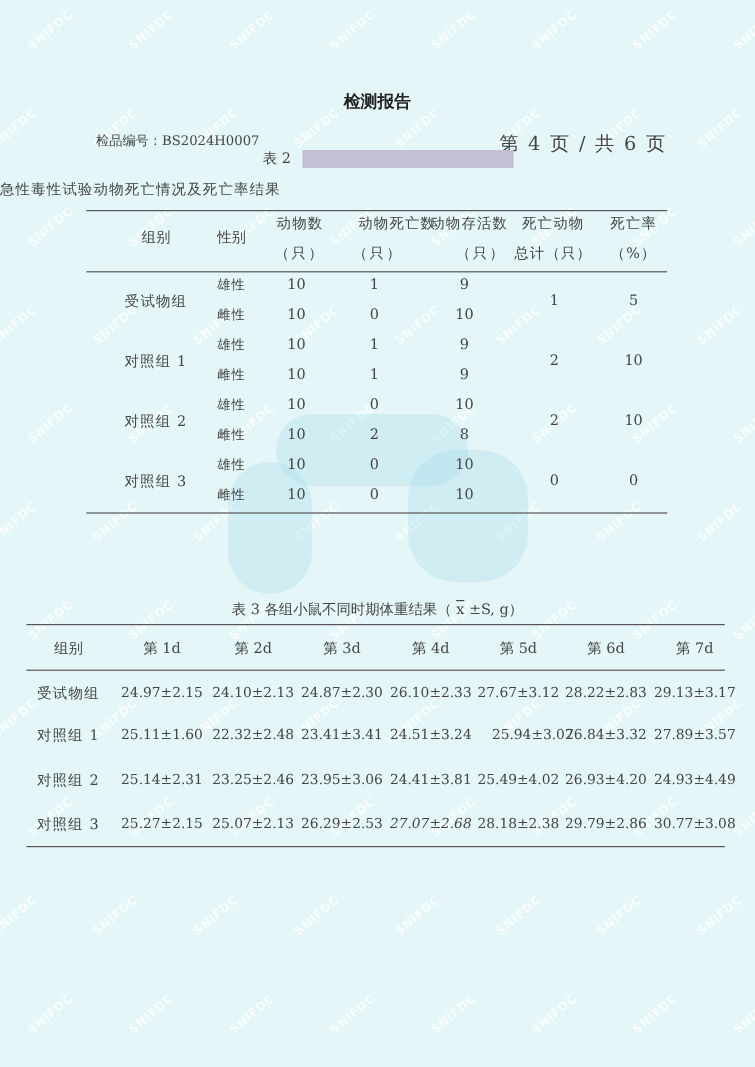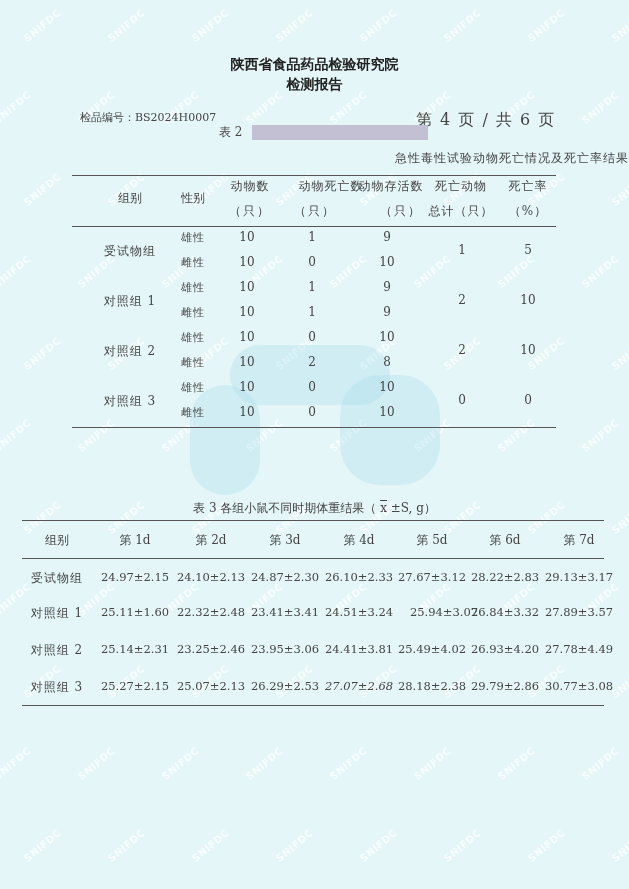--- a/index.html
+++ b/index.html
@@ -41,21 +41,21 @@
       position: absolute; top: 110px; left: 416px; font-size: 16px; color: #444; word-spacing: 3px;
     }
     .t2-label {
       position: absolute; top: 124px; left: 219px; font-size: 12px; color: #444;
     }
     .redact {
       position: absolute; top: 125px; left: 252px; width: 176px; height: 15px;
       background: #c3c0d4;
     }
     .t2-caption {
-      position: absolute; top: 150px; left: 0; width: 629px; text-align: right;
+      position: absolute; top: 150px; left: 0; width: 629px; text-align: left;
       font-size: 12px; color: #444; letter-spacing: 1px;
     }
     .rule { position: absolute; height: 1px; background: #555; }
     .cell {
       position: absolute; font-size: 12px; color: #444; text-align: center;
       white-space: nowrap;
     }
     .para {
       position: absolute; left: 80px; width: 480px; font-size: 12px; color: #444;
       line-height: 25px;
@@ -166,21 +166,20 @@
       <div class="wm" style="left:524px;top:840px;">SNIFDC</div>
       <div class="wm" style="left:608px;top:840px;">SNIFDC</div>
     </div>
 
   <div class="big-logo">
     <span style="left:0;top:40px;width:70px;height:110px;"></span>
     <span style="left:40px;top:0;width:160px;height:60px;"></span>
     <span style="left:150px;top:30px;width:100px;height:110px;"></span>
   </div>
 
-  <div class="title1">陕西省食品药品检验研究院</div>
   <div class="title2">检测报告</div>
 
   <div class="meta-left">
     <span>检品编号：</span><span>BS2024H0007</span>
   </div>
   <div class="meta-right">第 4 页 / 共  6 页</div>
 
   <div class="t2-label">表 2</div>
   <div class="redact"></div>
   <div class="t2-caption">急性毒性试验动物死亡情况及死亡率结果</div>
@@ -288,21 +287,21 @@
         <div class="cell" style="top:605px;left:393px;width:78px;font-size:11.5px;margin-left:12px;">25.94±3.07</div>
         <div class="cell" style="top:605px;left:466px;width:78px;font-size:11.5px;">26.84±3.32</div>
         <div class="cell" style="top:605px;left:540px;width:78px;font-size:11.5px;">27.89±3.57</div>
         <div class="cell" style="top:642px;left:22px;width:70px;letter-spacing:1px;">对照组 2</div>
         <div class="cell" style="top:642px;left:96px;width:78px;font-size:11.5px;">25.14±2.31</div>
         <div class="cell" style="top:642px;left:172px;width:78px;font-size:11.5px;">23.25±2.46</div>
         <div class="cell" style="top:642px;left:246px;width:78px;font-size:11.5px;">23.95±3.06</div>
         <div class="cell" style="top:642px;left:320px;width:78px;font-size:11.5px;">24.41±3.81</div>
         <div class="cell" style="top:642px;left:393px;width:78px;font-size:11.5px;">25.49±4.02</div>
         <div class="cell" style="top:642px;left:466px;width:78px;font-size:11.5px;">26.93±4.20</div>
-        <div class="cell" style="top:642px;left:540px;width:78px;font-size:11.5px;">27.78±4.49</div>
+        <div class="cell" style="top:642px;left:540px;width:78px;font-size:11.5px;">24.93±4.49</div>
         <div class="cell" style="top:679px;left:22px;width:70px;letter-spacing:1px;">对照组 3</div>
         <div class="cell" style="top:679px;left:96px;width:78px;font-size:11.5px;">25.27±2.15</div>
         <div class="cell" style="top:679px;left:172px;width:78px;font-size:11.5px;">25.07±2.13</div>
         <div class="cell" style="top:679px;left:246px;width:78px;font-size:11.5px;">26.29±2.53</div>
         <div class="cell" style="top:679px;left:320px;width:78px;font-size:11.5px;font-style:italic;">27.07±2.68</div>
         <div class="cell" style="top:679px;left:393px;width:78px;font-size:11.5px;">28.18±2.38</div>
         <div class="cell" style="top:679px;left:466px;width:78px;font-size:11.5px;">29.79±2.86</div>
         <div class="cell" style="top:679px;left:540px;width:78px;font-size:11.5px;">30.77±3.08</div>
       </div>
     <div class="rule" style="top:705px;left:22px;width:582px;"></div>

